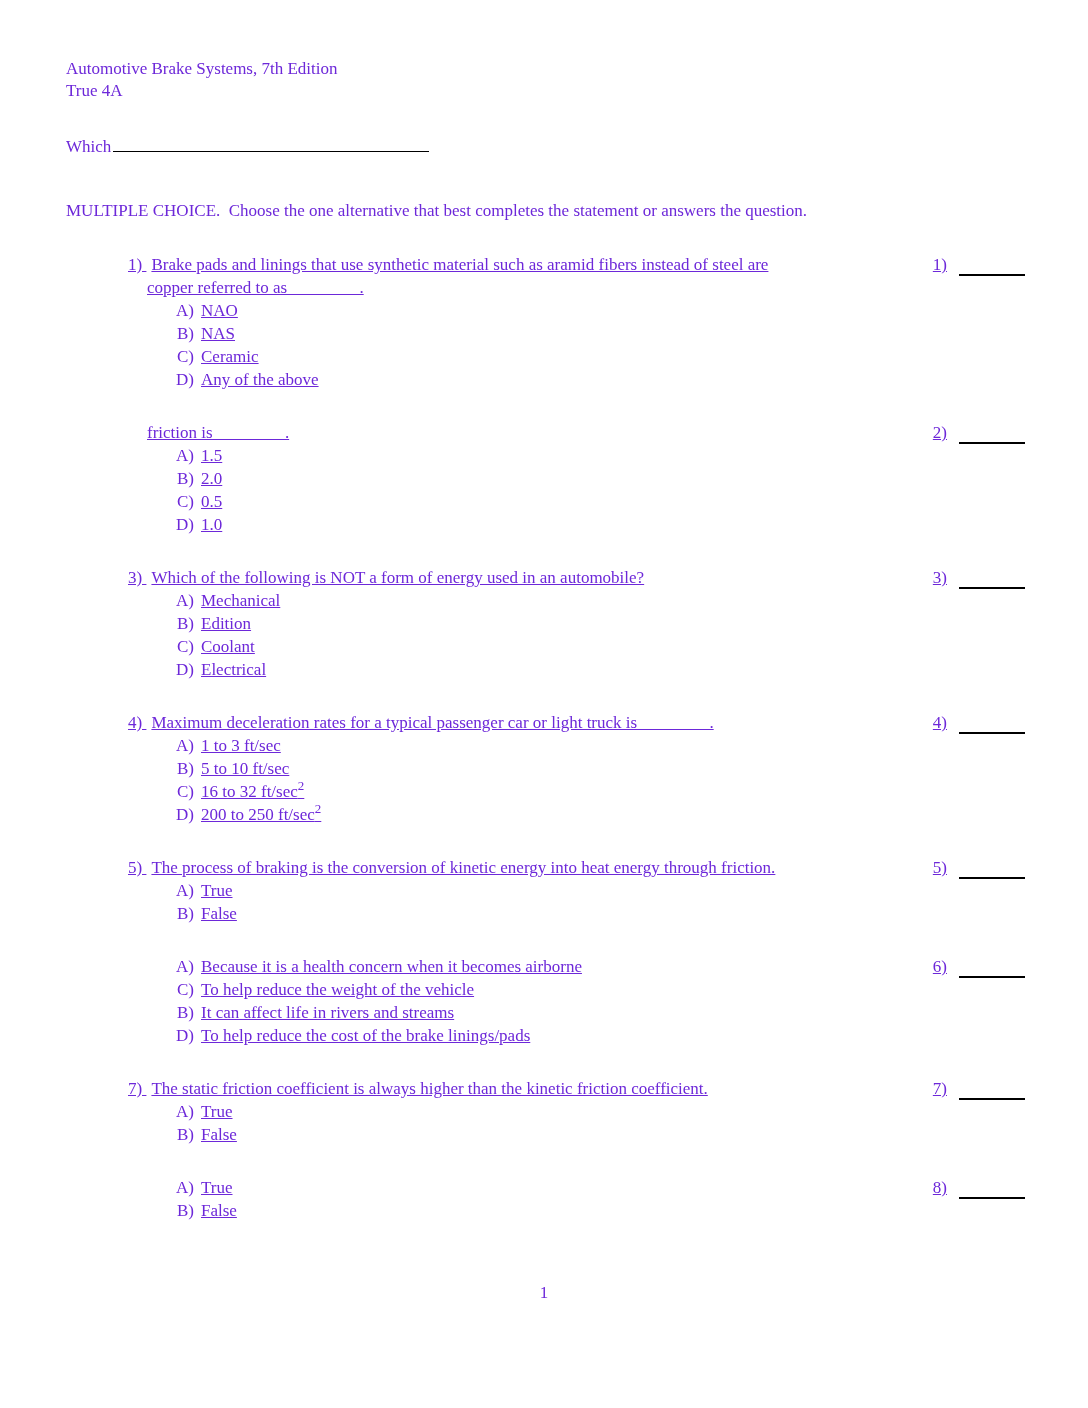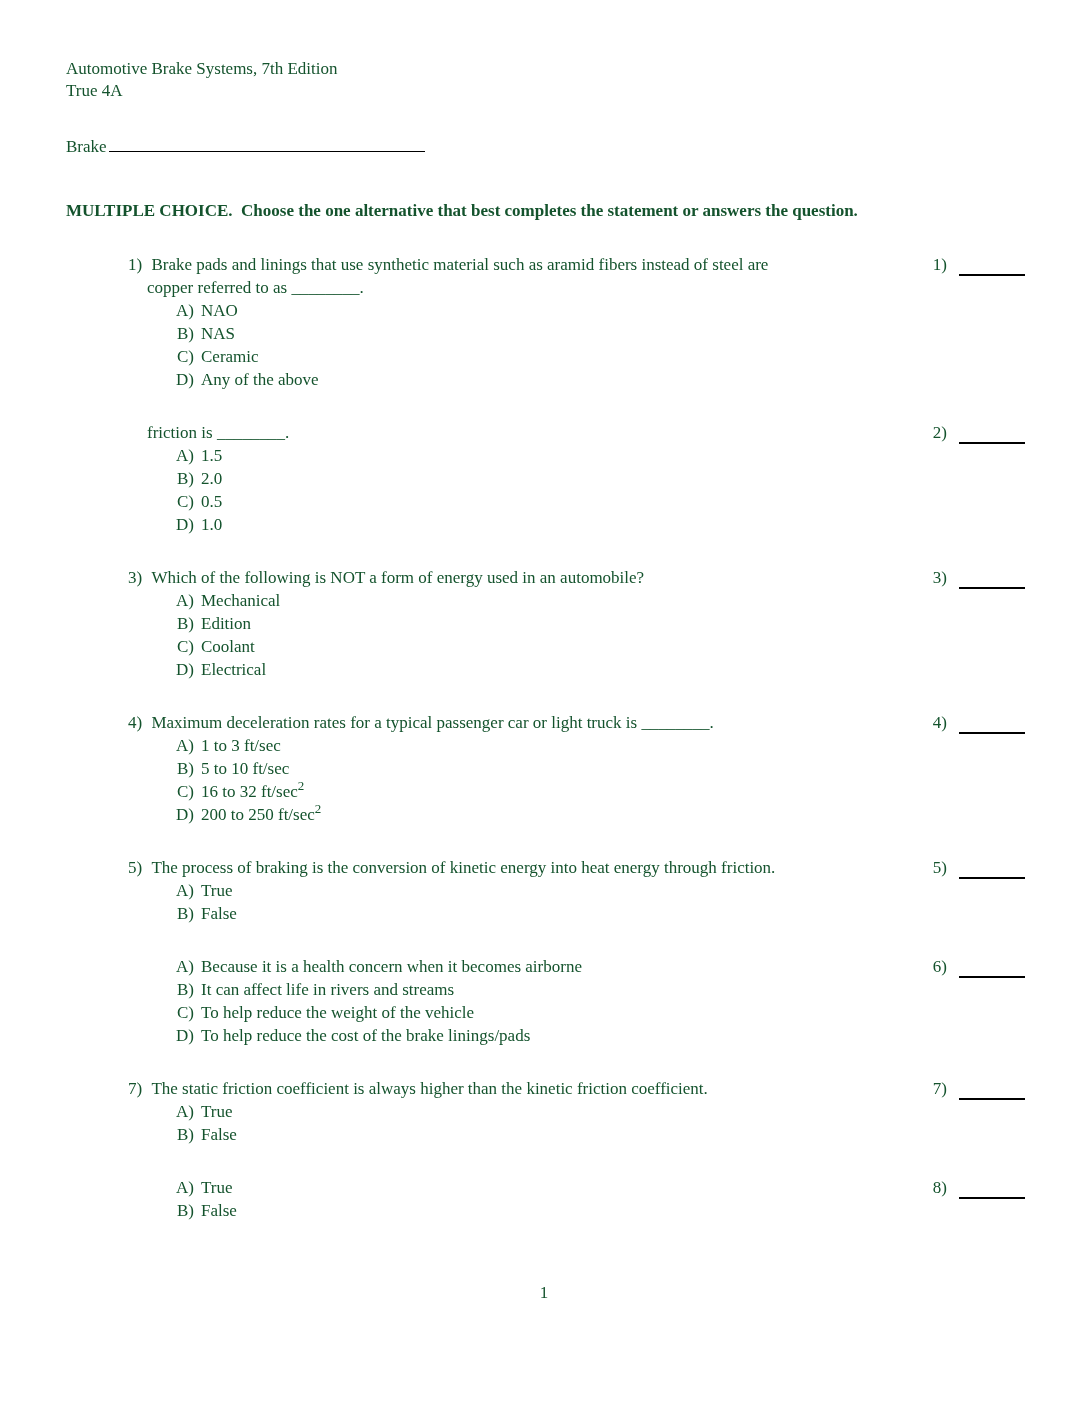--- a/index.html
+++ b/index.html
@@ -7,21 +7,21 @@
     padding: 0;
     background: #ffffff;
   }
   .page {
     position: relative;
     width: 1088px;
     height: 1408px;
     box-sizing: border-box;
     padding: 58px 63px 0 66px;
     background: #ffffff;
-    color: #14532d;
+    color: #6d28d9;
     font-family: "Liberation Serif", "DejaVu Serif", serif;
     font-size: 17px;
     overflow: hidden;
   }
   .doc-title div {
     line-height: 22px;
   }
   .name-row {
     margin-top: 31px;
     line-height: 22px;
@@ -29,33 +29,34 @@
   .name-underline {
     display: inline-block;
     width: 316px;
     height: 18px;
     border-bottom: 1.5px solid #000;
     margin-left: 2px;
     vertical-align: baseline;
   }
   .instructions {
     margin-top: 42px;
-    font-weight: bold;
+    font-weight: normal;
     line-height: 22px;
   }
   .questions {
     margin-top: 31px;
     margin-left: 62px;
   }
   .question {
     display: flex;
     justify-content: space-between;
     align-items: flex-start;
     margin-bottom: 30px;
     line-height: 23px;
+    text-decoration: underline;
   }
   .q-content {
     flex: 1;
     max-width: 792px;
   }
   .q-line.cont {
     margin-left: 19px;
   }
   .q-num {
     margin-right: 5px;
@@ -101,21 +102,21 @@
 <body>
 
 <div class="page">
 
   <div class="doc-title">
     <div>Automotive Brake Systems, 7th Edition</div>
     <div>True 4A</div>
   </div>
 
   <div class="name-row">
-    <span>Brake</span><span class="name-underline"></span>
+    <span>Which</span><span class="name-underline"></span>
   </div>
 
   <div class="instructions">MULTIPLE CHOICE.&nbsp; Choose the one alternative that best completes the statement or answers the question.</div>
 
   <div class="questions">
   <div class="question">
     <div class="q-content">
       <div class="q-lines">
         <div class="q-line first">
           <span class="q-num">1) </span><span>Brake pads and linings that use synthetic material such as aramid fibers instead of steel are</span>
@@ -208,22 +209,22 @@
     <div class="q-answer">
       <span class="q-answer-num">5)</span>
       <span class="q-answer-blank"></span>
     </div>
   </div>
 
   <div class="question">
     <div class="q-content">
       <div class="q-options">
             <div class="q-option"><span class="q-opt-label">A)</span><span>Because it is a health concern when it becomes airborne</span></div>
+            <div class="q-option"><span class="q-opt-label">C)</span><span>To help reduce the weight of the vehicle</span></div>
             <div class="q-option"><span class="q-opt-label">B)</span><span>It can affect life in rivers and streams</span></div>
-            <div class="q-option"><span class="q-opt-label">C)</span><span>To help reduce the weight of the vehicle</span></div>
             <div class="q-option"><span class="q-opt-label">D)</span><span>To help reduce the cost of the brake linings/pads</span></div>
           </div>
     </div>
     <div class="q-answer">
       <span class="q-answer-num">6)</span>
       <span class="q-answer-blank"></span>
     </div>
   </div>
 
   <div class="question">

